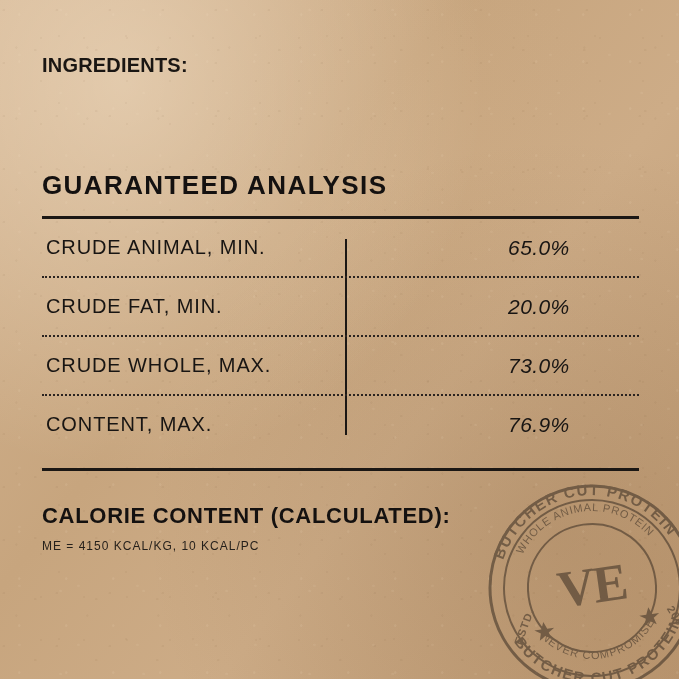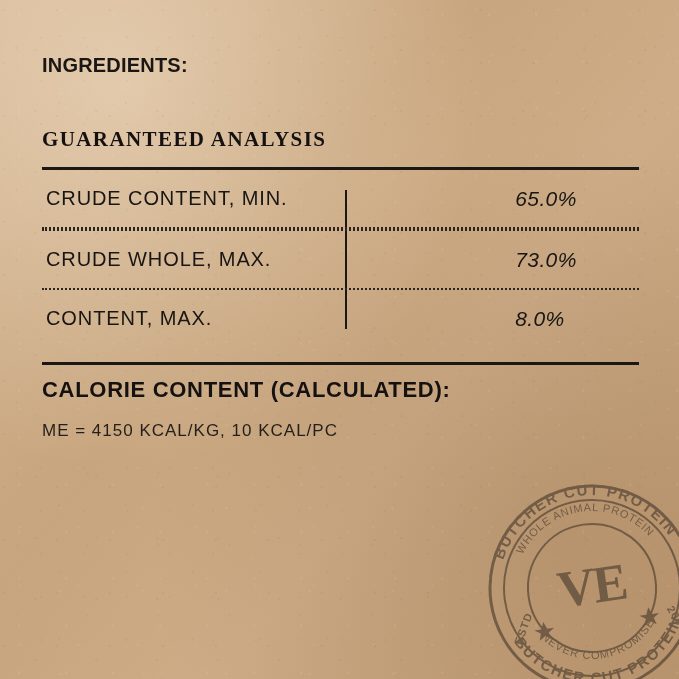--- a/index.html
+++ b/index.html
@@ -66,27 +66,26 @@
     color: #1a1613;
   }
   .ingredients-text {
     font-size: 18px;
     color: #241f1a;
     letter-spacing: 0.1px;
   }
 
   
   .ga-heading {
-    margin-top: 50px;
+    margin-top: 93px;
     font-weight: bold;
-    font-size: 21px;
+    font-size: 26px;
     letter-spacing: 1.4px;
     color: #141110;
     font-stretch: condensed;
-    font-family: Liberation Serif, serif;
   }
   .rule-thick {
     height: 3px;
     background: #1b1714;
     margin-top: 15px;
   }
   table.ga {
     width: 100%;
     border-collapse: collapse;
     position: relative;
@@ -127,29 +126,29 @@
     position: absolute;
     top: 20px;
     bottom: 18px;
     left: 303px;
     width: 2px;
     background: #1b1714;
   }
 
   
   .cal-heading {
-    margin-top: 12px;
+    margin-top: 32px;
     font-weight: bold;
     font-size: 22px;
     letter-spacing: 0.7px;
     color: #141110;
   }
   .cal-text {
-    margin-top: 18px;
-    font-size: 17px;
+    margin-top: 10px;
+    font-size: 12px;
     letter-spacing: 1px;
     color: #241f1a;
   }
 
   
   #stamp {
     position: absolute;
     right: -38px;
     bottom: -34px;
     width: 250px;
@@ -176,45 +175,49 @@
 
     <div class="ga-heading">GUARANTEED ANALYSIS</div>
 
     <div class="rule-thick"></div>
 
     <div class="ga-wrap">
       <div class="v-divider"></div>
       <table class="ga">
         <tbody>
           <tr class="ga-row">
-            <td class="ga-label">CRUDE CONTENT, MIN.</td>
+            <td class="ga-label">CRUDE ANIMAL, MIN.</td>
             <td class="ga-value">65.0%</td>
           </tr>
           <tr>
             <td colspan="2">
                 <div class="dotted-sep"></div>
               </td>
           </tr>
+          <tr class="ga-row">
+            <td class="ga-label">CRUDE FAT, MIN.</td>
+            <td class="ga-value">20.0%</td>
+          </tr>
           <tr>
             <td colspan="2">
                 <div class="dotted-sep"></div>
               </td>
           </tr>
           <tr class="ga-row">
             <td class="ga-label">CRUDE WHOLE, MAX.</td>
             <td class="ga-value">73.0%</td>
           </tr>
           <tr>
             <td colspan="2">
                 <div class="dotted-sep"></div>
               </td>
           </tr>
           <tr class="ga-row">
             <td class="ga-label">CONTENT, MAX.</td>
-            <td class="ga-value">8.0%</td>
+            <td class="ga-value">76.9%</td>
           </tr>
         </tbody>
       </table>
     </div>
 
     <div class="rule-thick"></div>
 
     <div class="cal-heading">CALORIE CONTENT (CALCULATED):</div>
     <div class="cal-text">ME = 4150 KCAL/KG, 10 KCAL/PC</div>
   </div>

